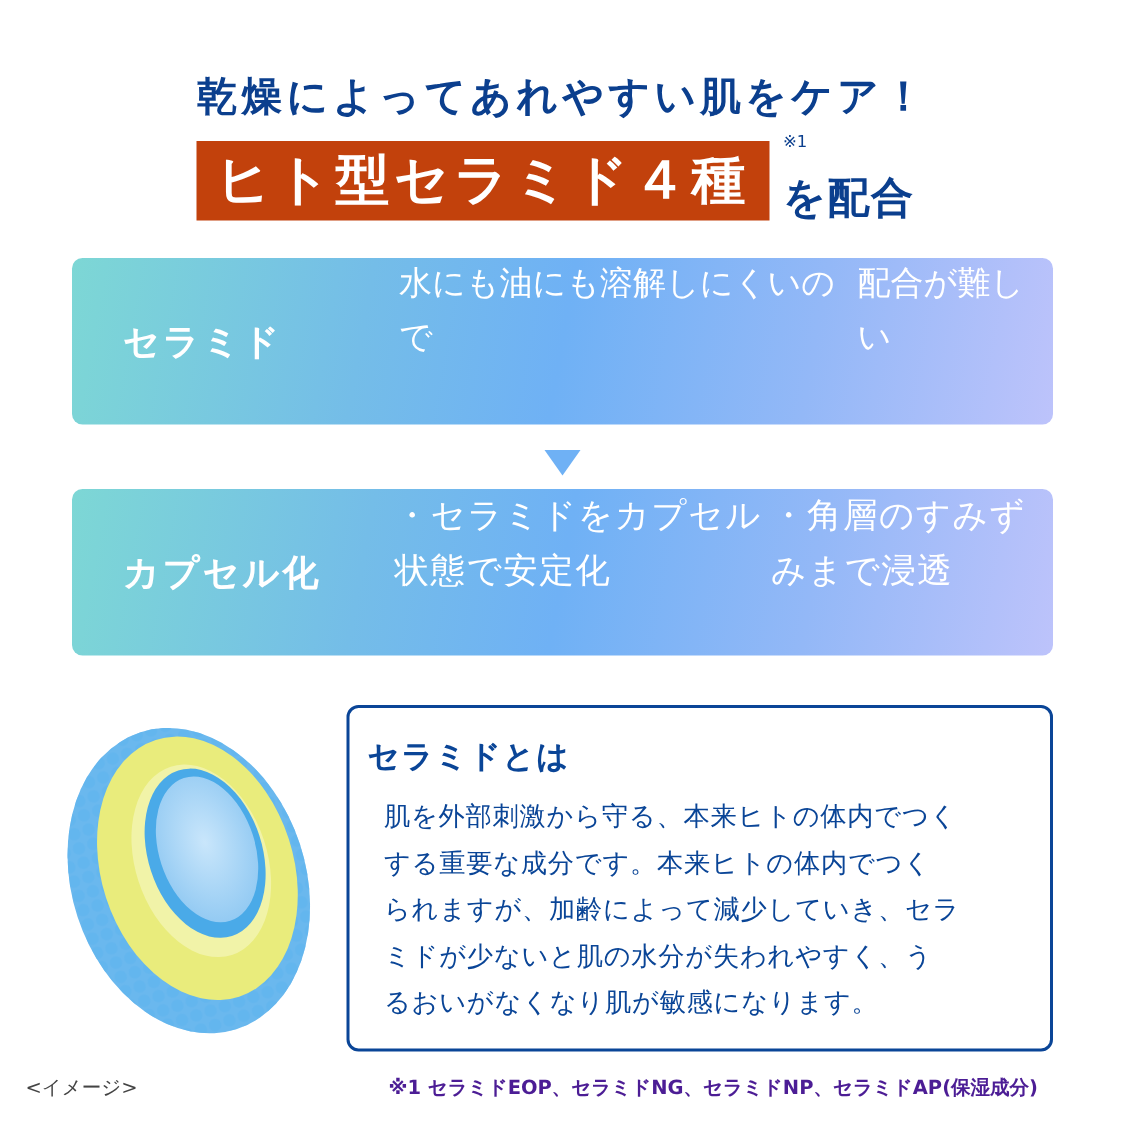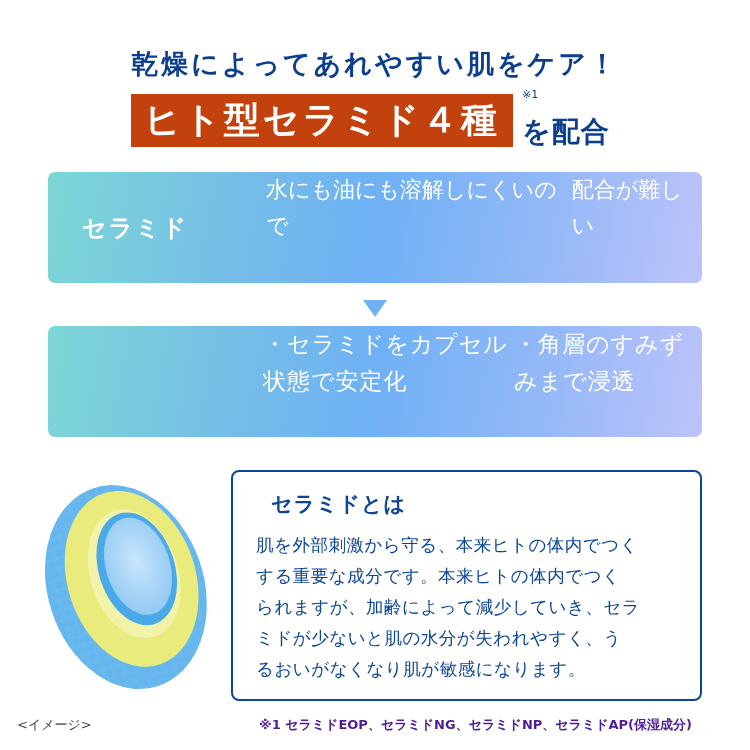--- a/index.html
+++ b/index.html
@@ -41,21 +41,21 @@
   .arrow {
     position: absolute; left: 363px; top: 300px; width: 0; height: 0;
     border-left: 12px solid transparent; border-right: 12px solid transparent; border-top: 17px solid #6fb1f5;
   }
   .illustration { position: absolute; left: 28px; top: 470px; width: 190px; height: 230px; }
   .image-caption { position: absolute; left: 17px; top: 716px; font-size: 13px; color: #444; }
   .info-box {
     position: absolute; left: 231px; top: 470px; width: 467px; height: 227px;
     border: 2.5px solid #0a4597; border-radius: 8px; background: #fff;
   }
-  .info-title { position: absolute; left: 38px; top: 18px; font-size: 21px; font-weight: bold; color: #0a4597; letter-spacing: 1px; }
+  .info-title { position: absolute; left: 12px; top: 18px; font-size: 21px; font-weight: bold; color: #0a4597; letter-spacing: 1px; }
   .info-text {
     position: absolute; left: 23px; top: 58px; width: 430px; font-size: 17.5px; line-height: 31px; color: #0a4597; letter-spacing: 0.5px;
   }
   .info-text div { white-space: nowrap; }
   .footnote { position: absolute; left: 259px; top: 716px; font-size: 13px; color: #4c1d95; white-space: nowrap; font-weight: bold; }
 </style>
 </head>
 <body>
 
 <div class="headline">乾燥によってあれやすい肌をケア！</div>
@@ -67,20 +67,21 @@
   <div class="card-label">セラミド</div>
   <div class="card-body">
     <div>水にも油にも溶解しにくいので</div>
     <div>配合が難しい</div>
   </div>
 </div>
 
 <div class="arrow"></div>
 
 <div class="card card2">
+  <div class="card-label">カプセル化</div>
   <div class="card-body">
     <div>・セラミドをカプセル状態で安定化</div>
     <div>・角層のすみずみまで浸透</div>
   </div>
 </div>
 
 <div class="illustration">
   <svg width="190" height="230" viewBox="0 0 190 230">
     <defs>
       <radialGradient id="core" cx="50%" cy="45%" r="60%">

